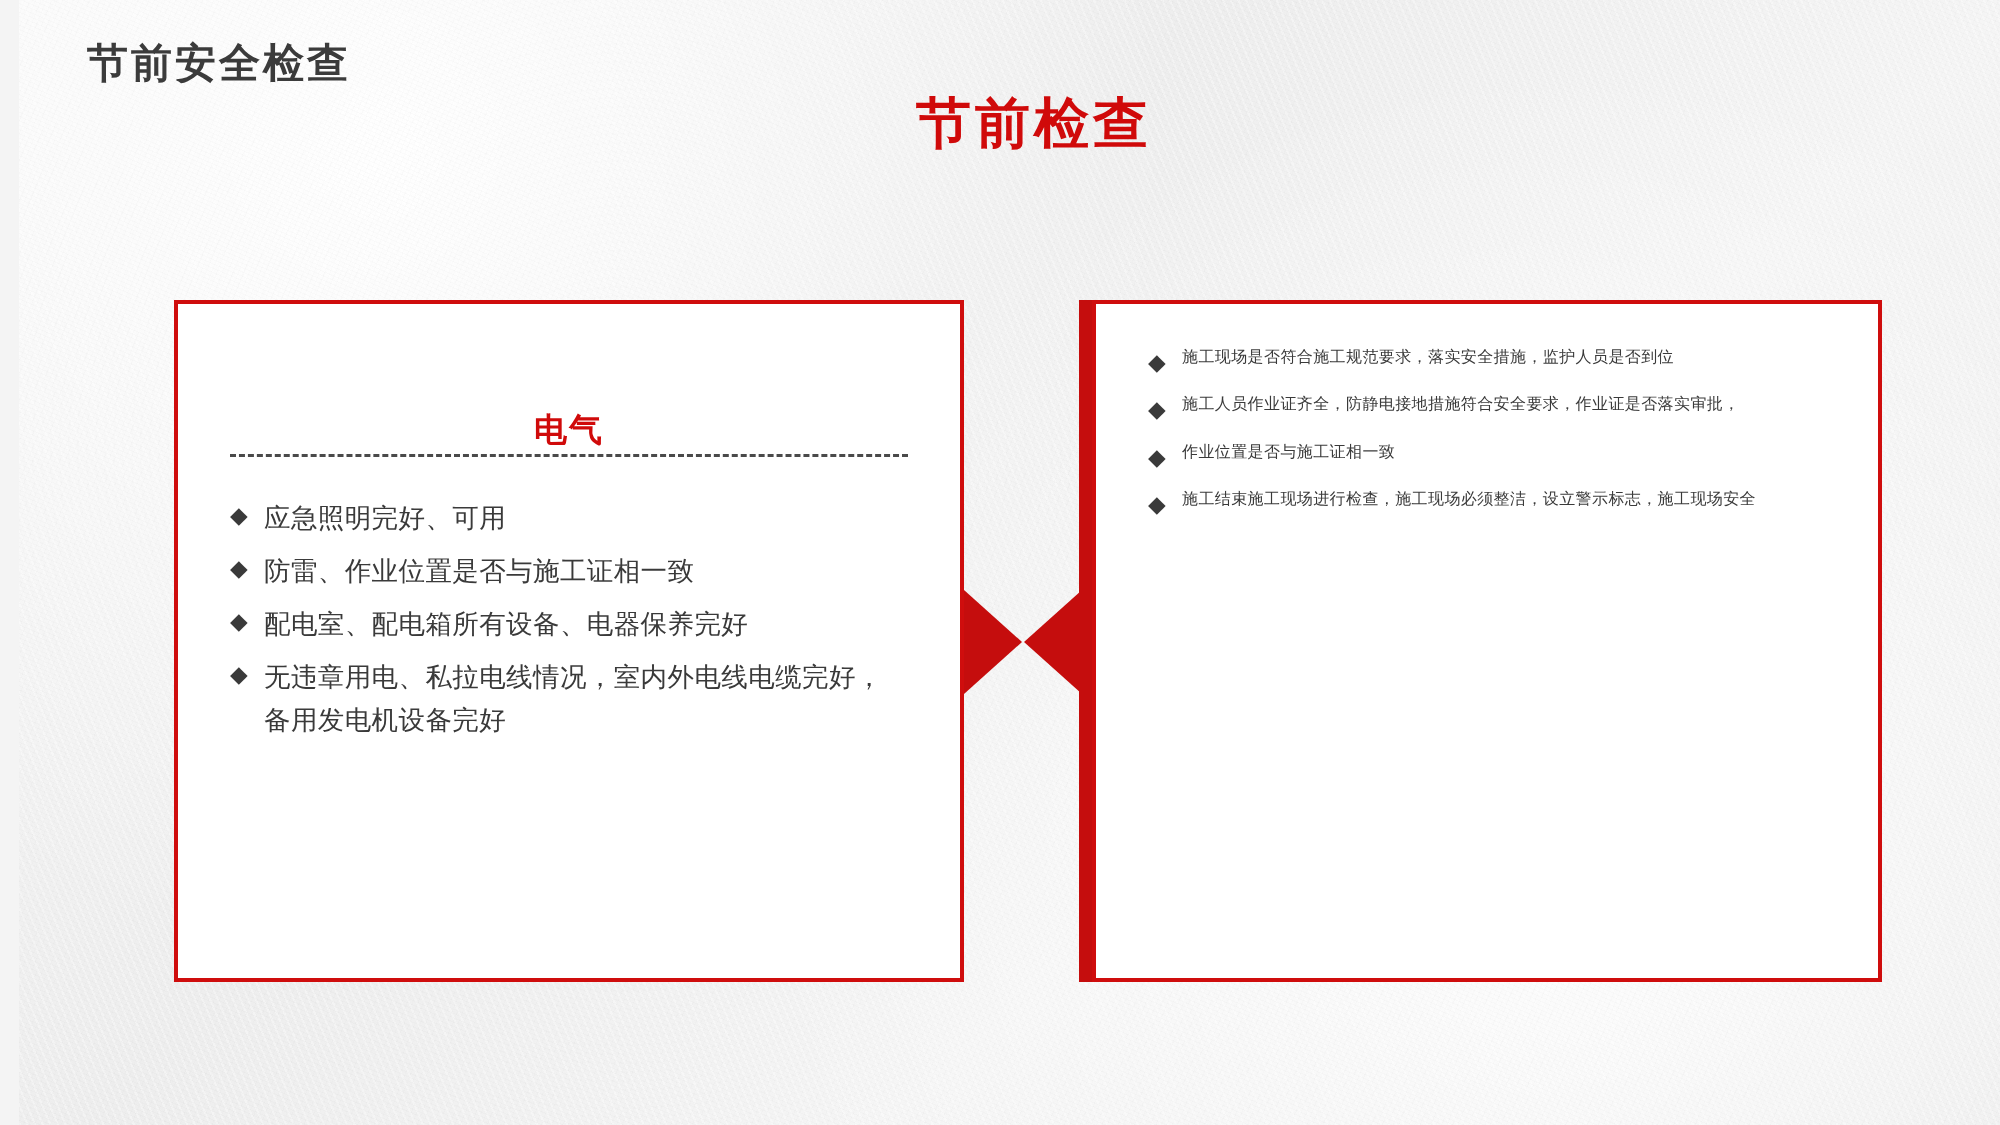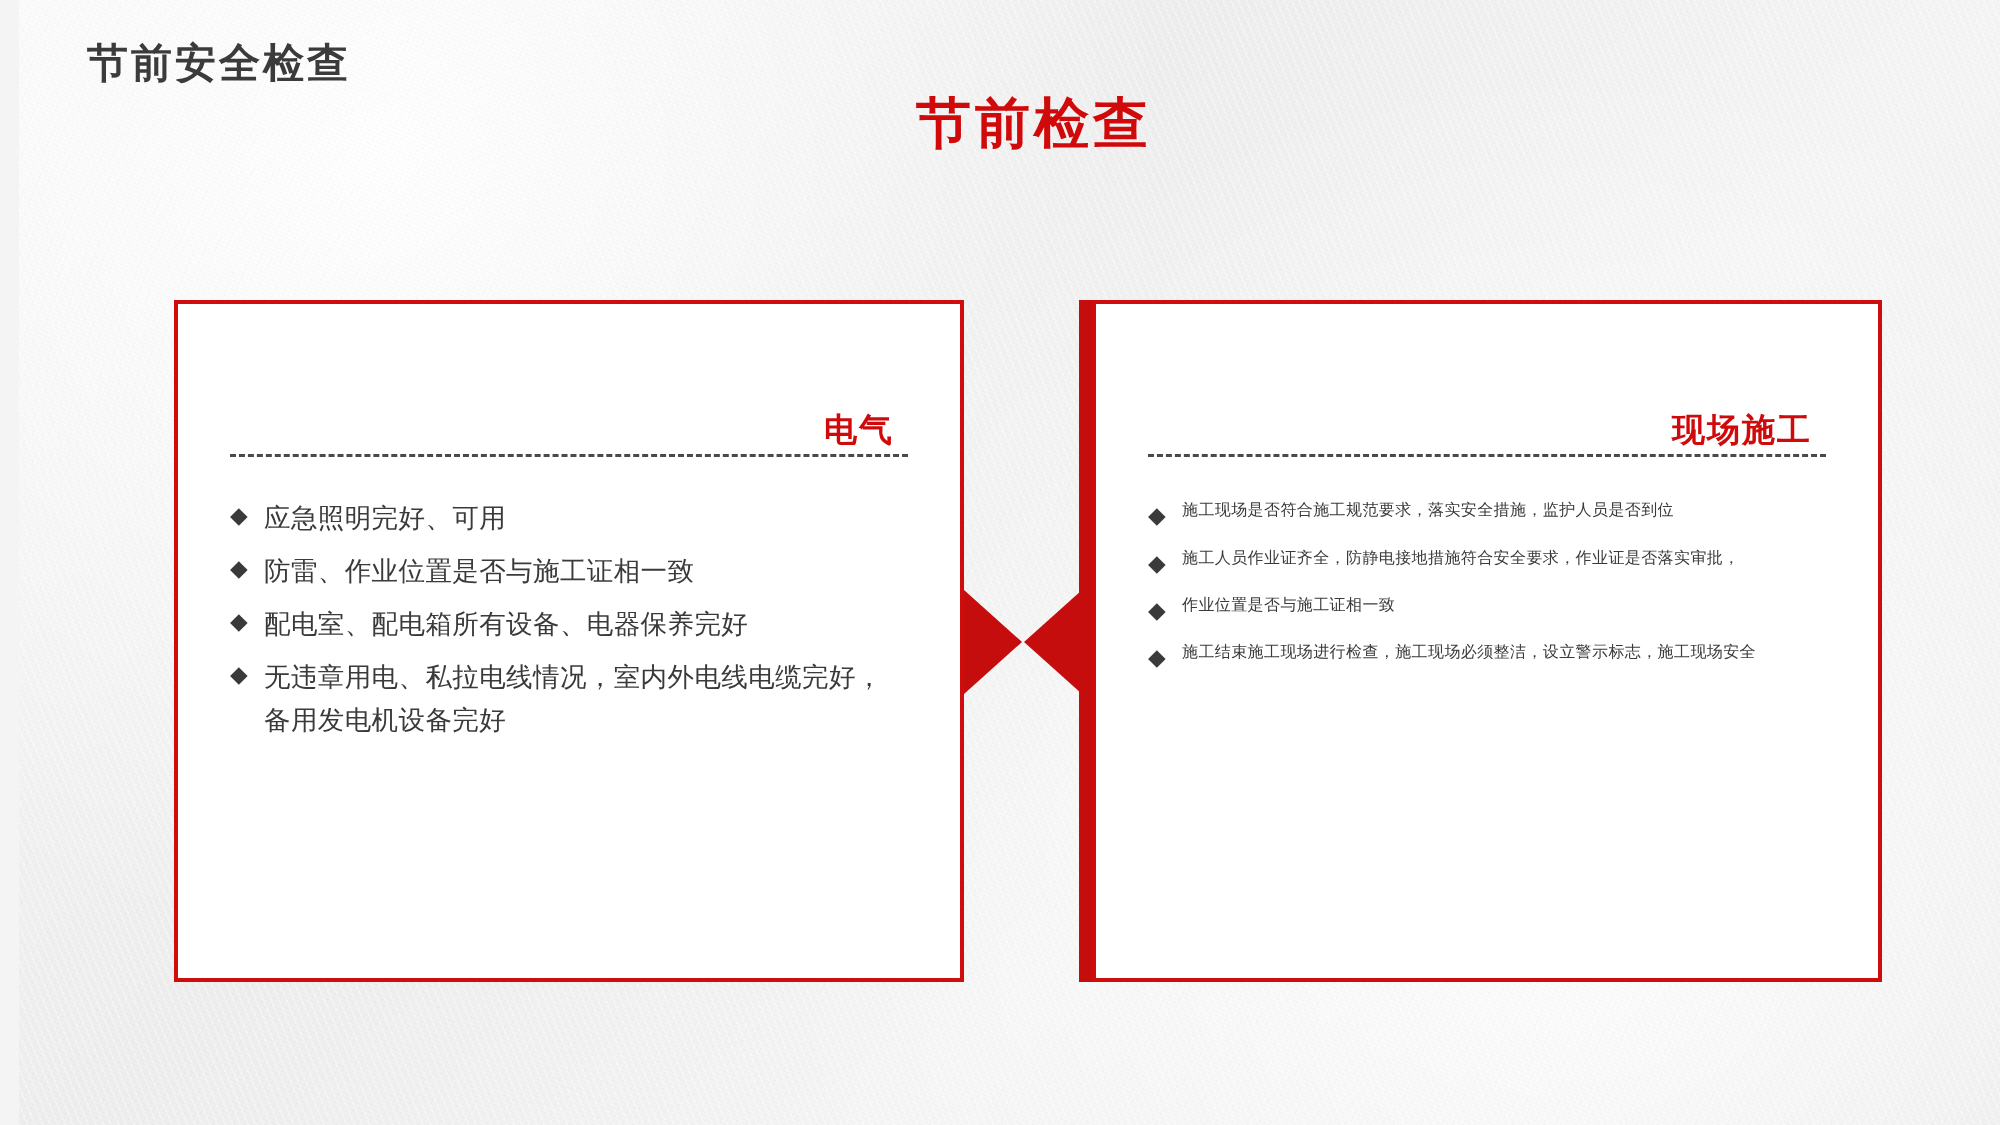--- a/index.html
+++ b/index.html
@@ -104,21 +104,21 @@
     top: 290px;
     left: 945px;
     width: 118px;
     height: 104px;
   }
 
   .panel-head {
     position: relative;
     margin: 0 52px;
     padding-top: 108px;
-    text-align: right;
+    text-align: center;
   }
   .panel-title {
     display: inline-block;
     position: relative;
     z-index: 2;
     font-size: 33px;
     font-weight: bold;
     letter-spacing: 2px;
     color: #d00a0a;
     background: #ffffff;
@@ -202,24 +202,20 @@
           <span class="bullet-text">配电室、配电箱所有设备、电器保养完好</span>
         </li>
         <li class="bullet">
           <span class="bullet-marker">◆</span>
           <span class="bullet-text">无违章用电、私拉电线情况，室内外电线电缆完好，备用发电机设备完好</span>
         </li>
       </ul>
     </div>
 
     <div class="panel panel-right">
-      <div class="panel-head">
-        <span class="panel-title">现场施工</span>
-        <div class="divider"></div>
-      </div>
       <ul class="bullets">
         <li class="bullet">
           <span class="bullet-marker">◆</span>
           <span class="bullet-text">施工现场是否符合施工规范要求，落实安全措施，监护人员是否到位</span>
         </li>
         <li class="bullet">
           <span class="bullet-marker">◆</span>
           <span class="bullet-text">施工人员作业证齐全，防静电接地措施符合安全要求，作业证是否落实审批，</span>
         </li>
         <li class="bullet">

